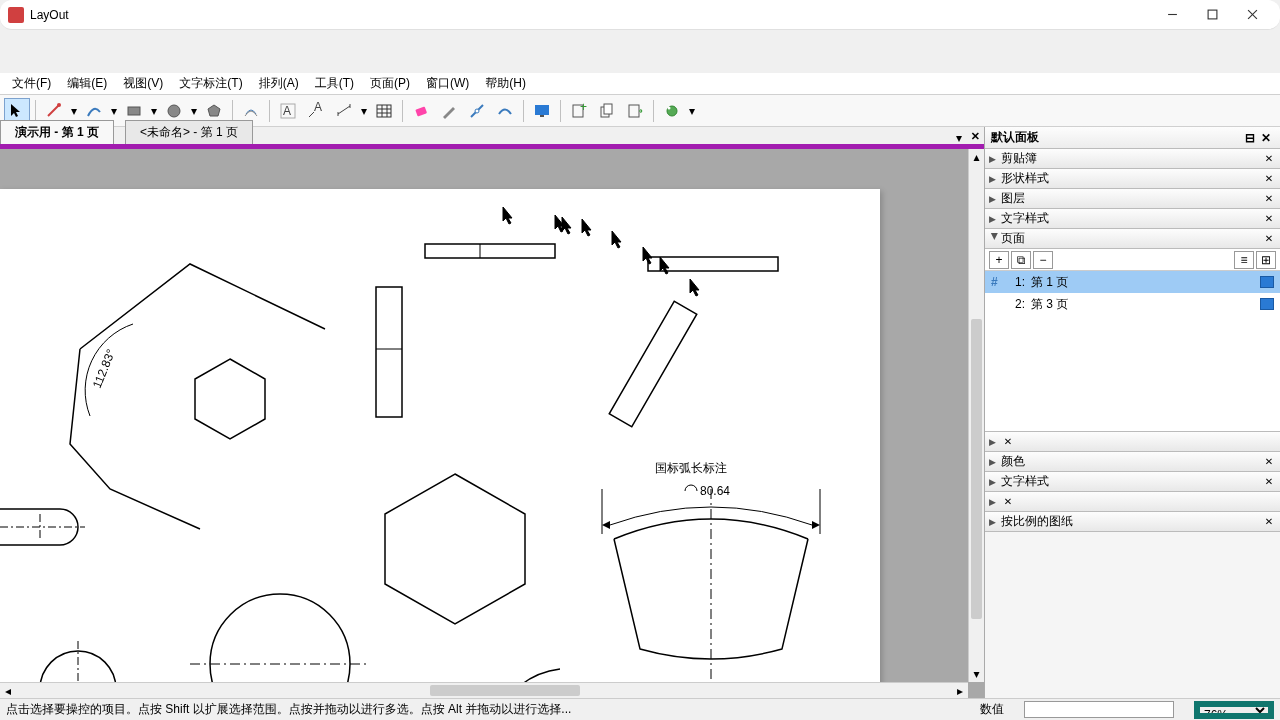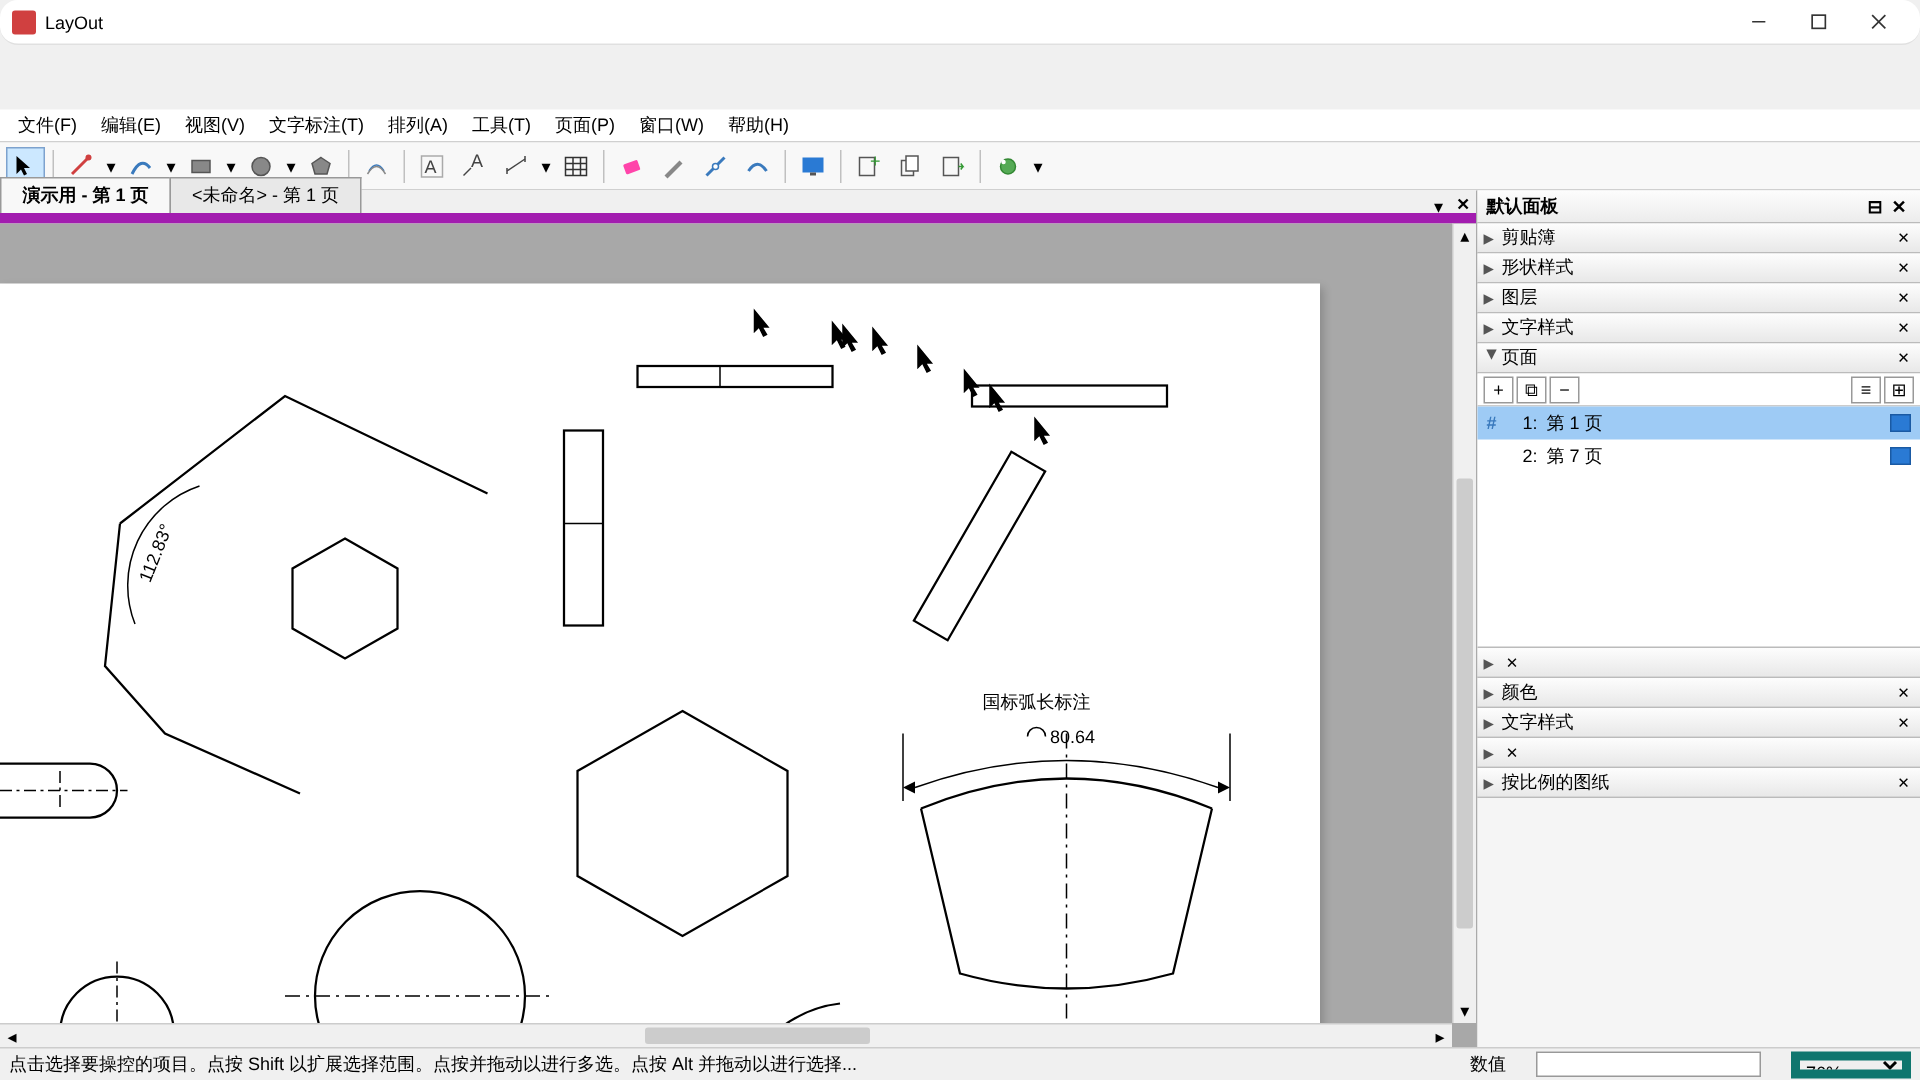--- a/index.html
+++ b/index.html
@@ -17,21 +17,21 @@
 .toolbar { height: 32px; background: #f8f8f8; display: flex; align-items: center; padding: 2px 4px; border-bottom: 1px solid #d0d0d0; gap: 2px; }
 .tb-btn { width: 26px; height: 26px; display: flex; align-items: center; justify-content: center; border: 1px solid transparent; cursor: pointer; position: relative; }
 .tb-btn.active { border: 1px solid #7da2ce; background: #cce8ff; }
 .tb-btn svg { width: 18px; height: 18px; }
 .tb-drop { width: 10px; display: flex; align-items: center; justify-content: center; cursor: pointer; }
 .tb-sep { width: 1px; height: 22px; background: #c0c0c0; margin: 0 3px; }
 
 .main-row { flex: 1; display: flex; min-height: 0; }
 .work-area { flex: 1; display: flex; flex-direction: column; min-width: 0; background: #fff; }
 
-.tabs-row { height: 22px; background: #f0f0f0; display: flex; align-items: flex-end; border-bottom: 7px solid #a21caf; position: relative; }
+.tabs-row { height: 22px; background: #f0f0f0; display: flex; align-items: flex-end; border-bottom: 5px solid #a21caf; position: relative; gap: 12px; }
 .tab { padding: 3px 14px; border: 1px solid #999; border-bottom: none; margin-right: -1px; background: #f8f8f8; cursor: pointer; font-weight: bold; }
 .tab.inactive { background: #e8e8e8; font-weight: normal; }
 .tabs-row .close-x { position: absolute; right: 4px; top: 3px; cursor: pointer; font-weight: bold; font-size: 11px; }
 .tabs-row .drop { position: absolute; right: 22px; top: 4px; cursor: pointer; }
 
 .canvas-wrap { flex: 1; background: #a8a8a8; position: relative; overflow: hidden; }
 .canvas-scroll-v { position: absolute; right: 0; top: 0; bottom: 16px; width: 16px; background: #f0f0f0; border-left: 1px solid #ccc; }
 .canvas-scroll-v .arrow { height: 16px; display:flex; align-items:center; justify-content:center; cursor:pointer; }
 .canvas-scroll-v .thumb { position: absolute; left: 2px; right: 2px; top: 170px; height: 300px; background: #ccc; border-radius: 2px; }
 .canvas-scroll-h { position: absolute; left: 0; right: 16px; bottom: 0; height: 16px; background: #f0f0f0; border-top: 1px solid #ccc; }
@@ -364,21 +364,21 @@
       <div class="page-list">
         <div class="page-item selected">
           <span class="hash">#</span>
           <span class="num">1:</span>
           <span class="pname">第 1 页</span>
           <span class="monitor"></span>
         </div>
         <div class="page-item">
           <span class="hash"></span>
           <span class="num">2:</span>
-          <span class="pname">第 7 页</span>
+          <span class="pname">第 3 页</span>
           <span class="monitor"></span>
         </div>
       </div>
     </div>
     <div class="accordion-row">
         <span class="tri">▶</span>
         <span class="x">✕</span>
       </div>
     <div class="accordion-row">
         <span class="tri">▶</span>

